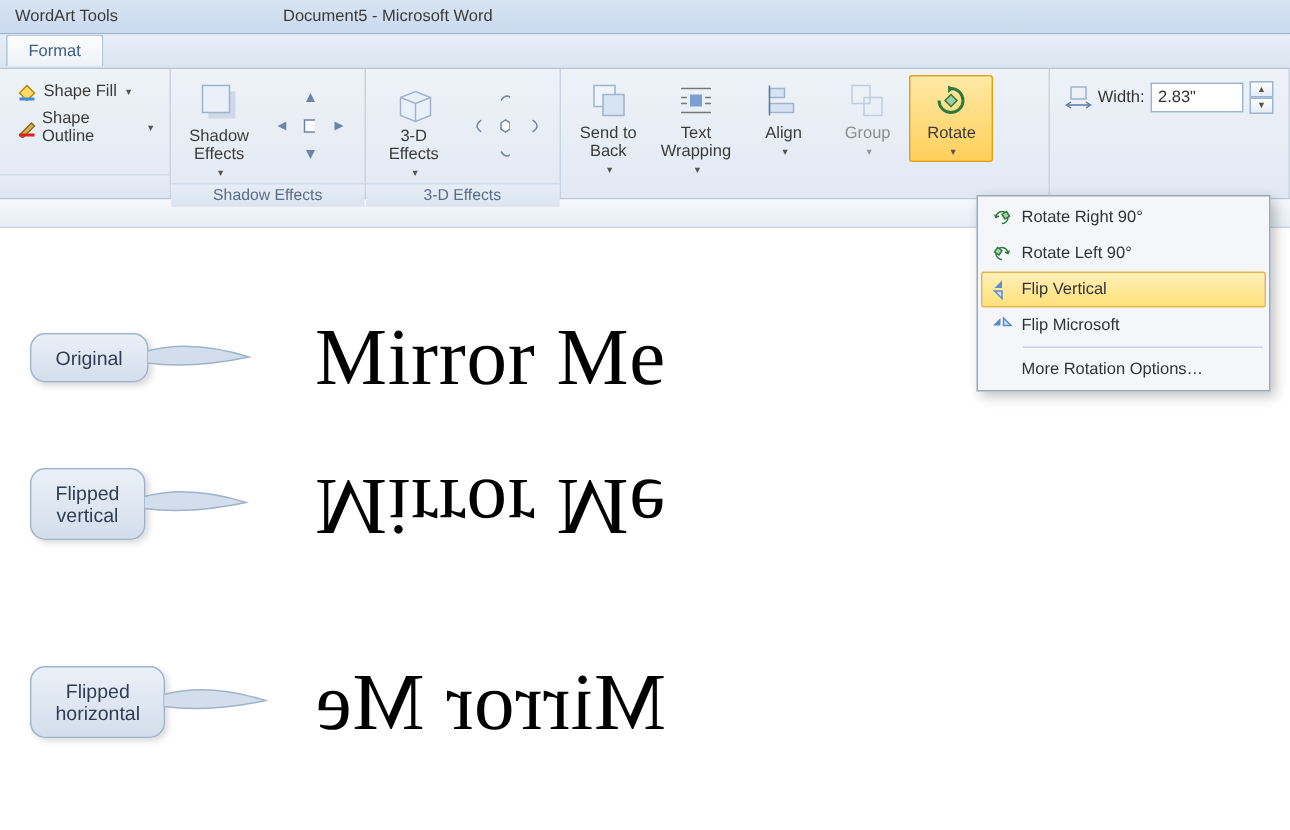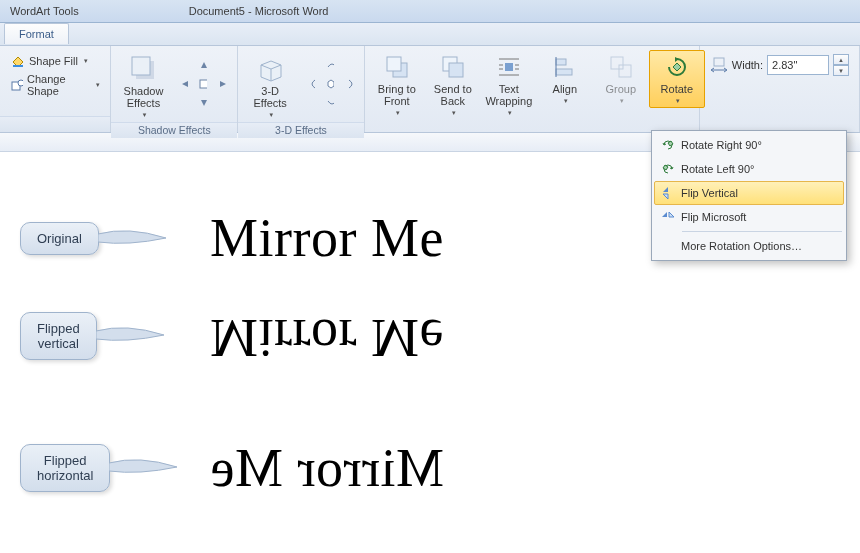--- a/index.html
+++ b/index.html
@@ -59,24 +59,24 @@
         <div class="hbtn">
           <svg class="icon" width="14" height="14">
                 <path d="M2 8 L7 3 L12 8 L7 13 Z" fill="#ffd96b" stroke="#b38b00"></path>
                 <rect x="2" y="11" width="10" height="2" fill="#3a8de0"></rect>
               </svg>
           <span>Shape Fill</span>
               <span class="dd">▾</span>
         </div>
         <div class="hbtn">
           <svg class="icon" width="14" height="14">
-                <rect x="1" y="4" width="8" height="8" fill="#fff" stroke="#5a7aa8"></rect>
-                <circle cx="10" cy="5" r="3" fill="#fff" stroke="#5a7aa8"></circle>
-              </svg>
-          <span>Change Shape</span>
+                <path d="M2 12 L10 4 L12 6 L4 14 Z" fill="#e0b050" stroke="#8a6a20"></path>
+                <rect x="2" y="11" width="10" height="2" fill="#d22"></rect>
+              </svg>
+          <span>Shape Outline</span>
               <span class="dd">▾</span>
         </div>
       </div>
     </div>
     <div class="group-label">&nbsp;</div>
   </div>
 
   <div class="group" style="width:124px">
     <div class="group-body">
       <div class="vbtn">
@@ -165,29 +165,20 @@
               </svg>
             </div>
         <div></div>
       </div>
     </div>
     <div class="group-label">3-D Effects</div>
   </div>
 
   <div class="group" style="width:326px">
     <div class="group-body" style="gap:0">
-      <div class="vbtn">
-        <svg width="28" height="28">
-              <rect x="10" y="10" width="14" height="14" fill="#d6e3f3" stroke="#9fb3cc"></rect>
-              <rect x="4" y="4" width="14" height="14" fill="#eef4fb" stroke="#9fb3cc"></rect>
-            </svg>
-        <span class="lbl" style="white-space:pre">Bring to
-Front</span>
-            <span class="dd">▾</span>
-      </div>
       <div class="vbtn">
         <svg width="28" height="28">
               <rect x="4" y="4" width="14" height="14" fill="#eef4fb" stroke="#9fb3cc"></rect>
               <rect x="10" y="10" width="14" height="14" fill="#d6e3f3" stroke="#9fb3cc"></rect>
             </svg>
         <span class="lbl" style="white-space:pre">Send to
 Back</span>
             <span class="dd">▾</span>
       </div>
       <div class="vbtn">

